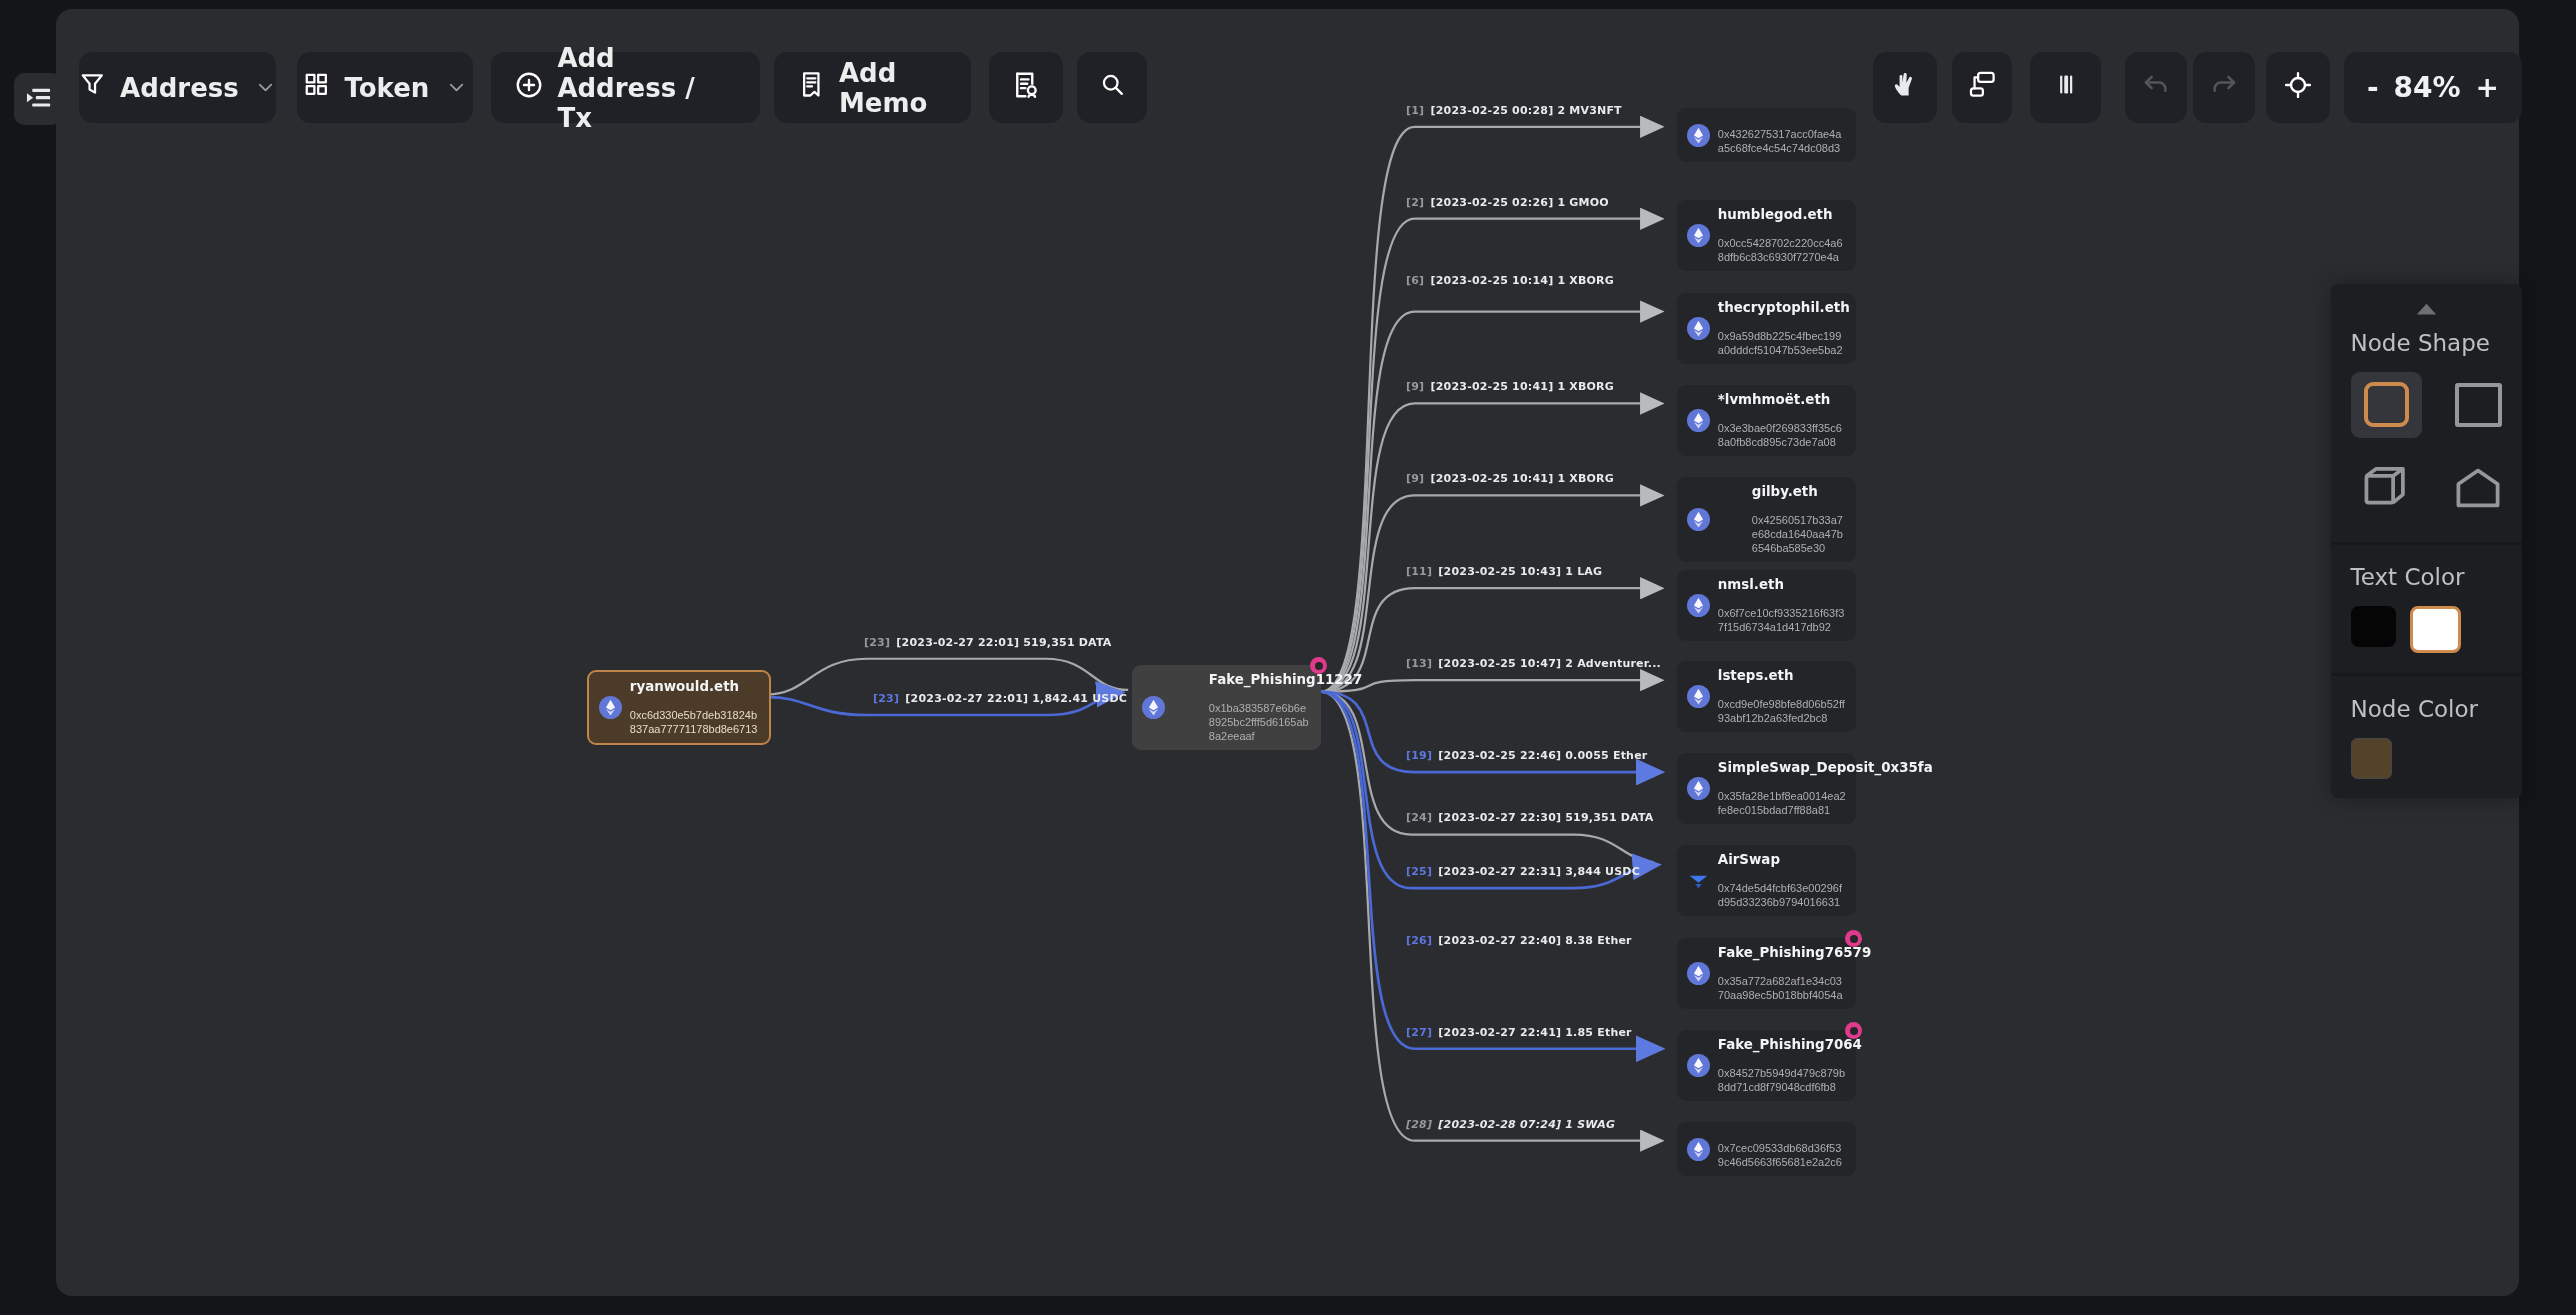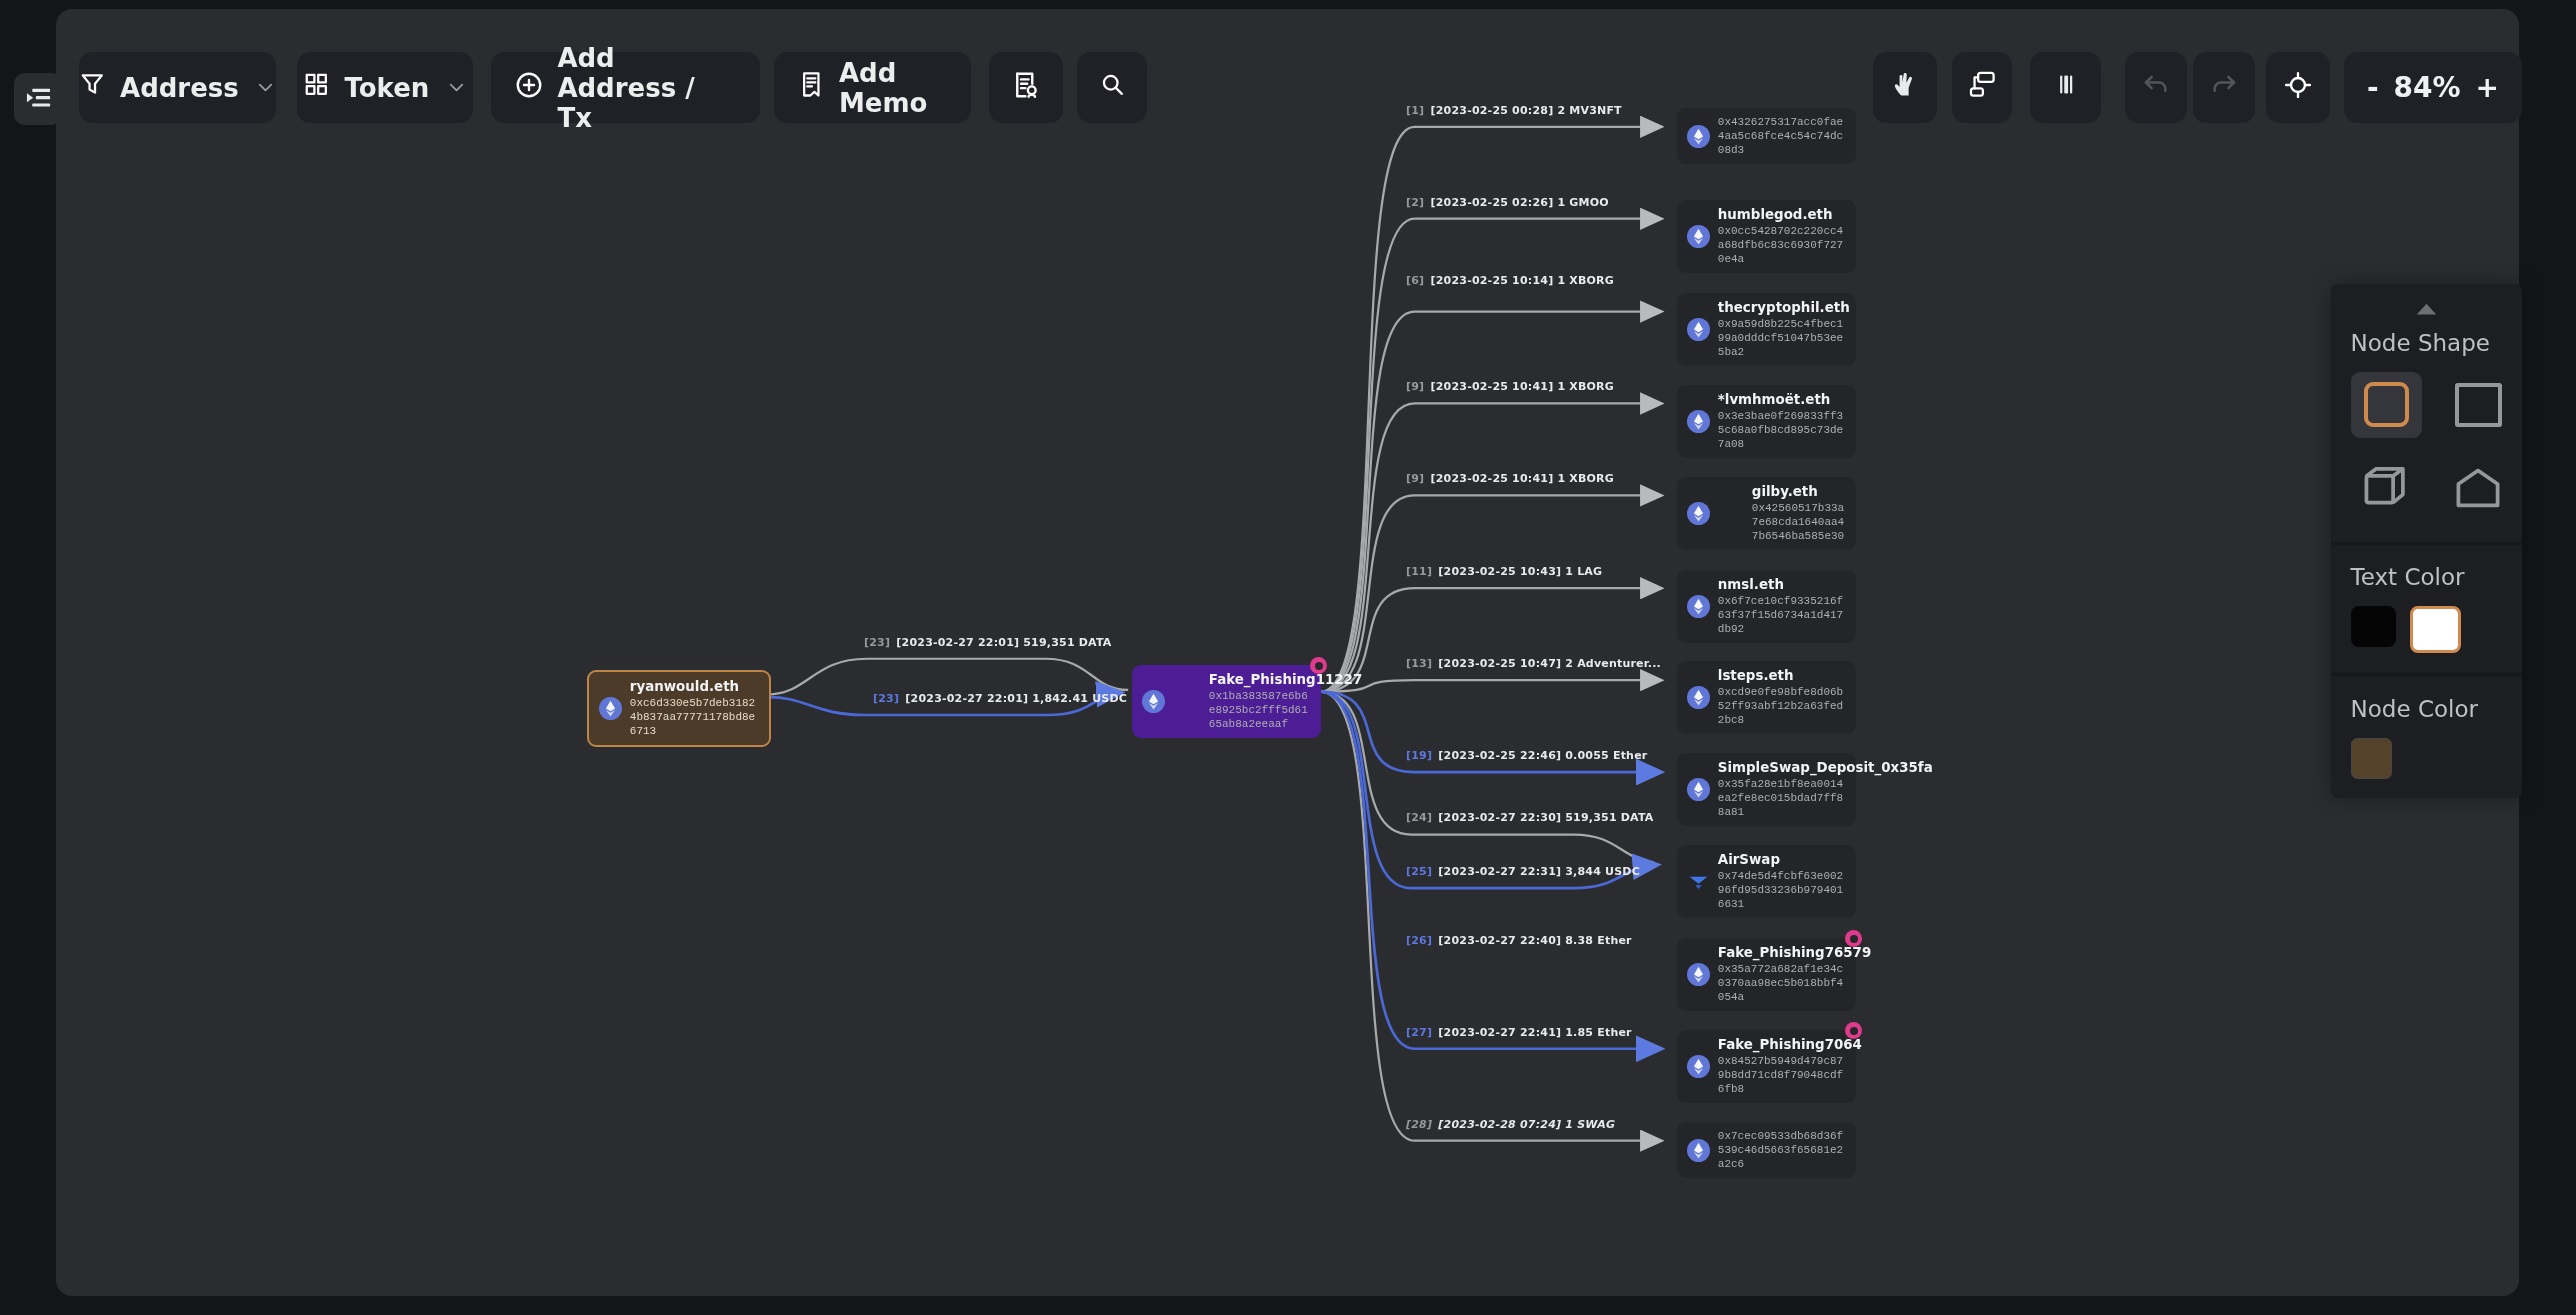--- a/index.html
+++ b/index.html
@@ -24,23 +24,23 @@
   .edges-svg{position:absolute;left:0;top:0;}
   .elabel{position:absolute;font-size:11px;font-weight:bold;color:#e9eaec;white-space:nowrap;letter-spacing:0.2px;cursor:pointer;}
   .eno{margin-right:6.2px;}
   .eno.gray{color:#97989c;}
   .eno.blue{color:#5d77e0;}
   .gnode{position:absolute;width:179px;box-sizing:border-box;display:flex;align-items:center;gap:8px;
          background:#242529;border-radius:9px;padding:7.1px 9.8px;min-height:52px;cursor:grab;}
   .gnode .ntext{min-width:0;}
   .nname{font-size:13.4px;font-weight:bold;color:#f3f4f6;line-height:1.25;}
   .nname:empty{display:none;}
-  .naddr{font-family:Liberation Mono, monospace;font-size:11px;color:#aeafb3;
-         word-break:break-all;line-height:1.28;}
-  .hub{width:189px;background:#4c1d95;gap:44px;}
+  .naddr{font-family:Liberation Sans, sans-serif;font-size:11px;color:#aeafb3;
+         word-break:break-all;line-height:1.28;margin-top:12px;}
+  .hub{width:189px;background:#404040;gap:44px;}
   .src{width:184px;background:#4b3b28;border:2.7px solid #bf8448;}
   .src .naddr{color:#e6dcc8;}
   .nicon{flex:0 0 auto;display:flex;}
   .flag{position:absolute;top:-8px;right:-6.2px;width:17px;height:17px;border-radius:50%;background:#df3a8c;}
   .flag::after{content:"";position:absolute;inset:4.5px;border-radius:50%;background:#26272b;}
   
   .panel{position:absolute;left:2331px;top:284px;width:191px;background:#1d1e22;border-radius:7.1px;
          box-shadow:0 0 21.4px rgba(0,0,0,.35);}
   .psec{padding:9px 19.6px 19.6px 19.6px;}
   .psec + .psec{border-top:3.6px solid #17181a;}

